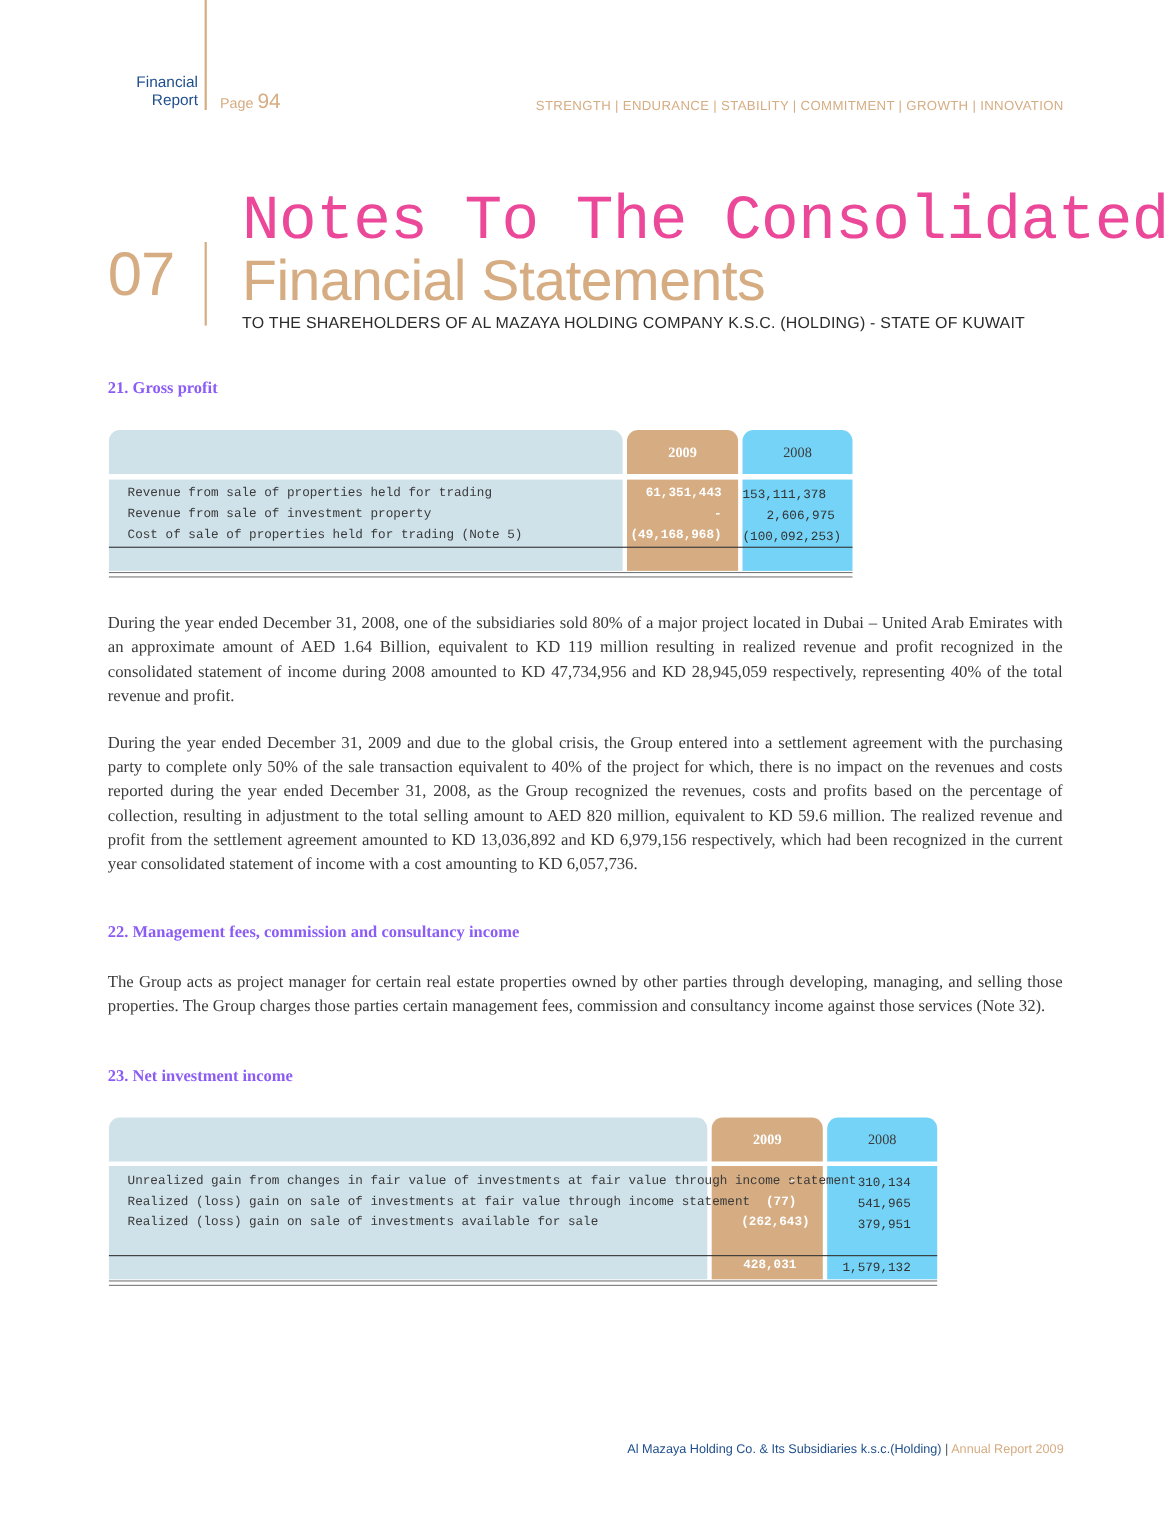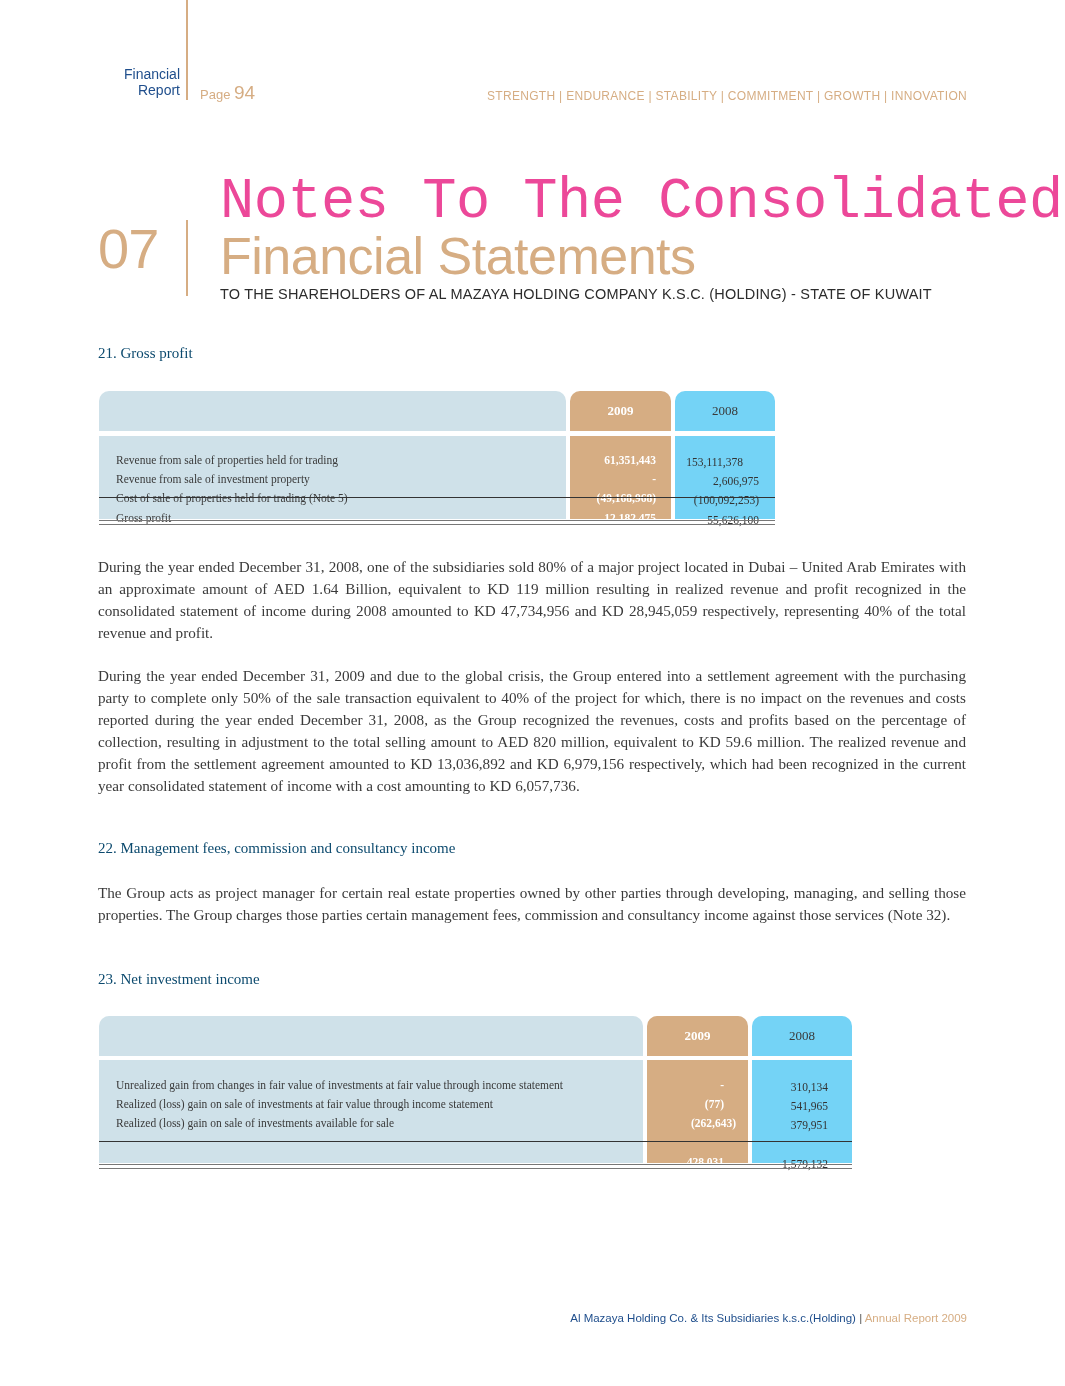--- a/index.html
+++ b/index.html
@@ -15,37 +15,37 @@
   .hdr-tag { position: absolute; right: 98px; top: 89px; font-size: 12px; letter-spacing: 0.3px; color: #d6ad83; }
 
   
   .sec-num { position: absolute; left: 98px; top: 216px; font-size: 56px; color: #d6ad83; font-weight: 300; letter-spacing: -1px; }
   .sec-vline { position: absolute; left: 186px; top: 220px; width: 2px; height: 76px; background: #d6ad83; }
   .title-l1 { position: absolute; left: 220px; top: 172px; font-size: 57px; color: #ec4899; line-height: 60px; letter-spacing: -0.5px; font-family: Liberation Mono, monospace; }
   .title-l2 { position: absolute; left: 220px; top: 226px; font-size: 52px; color: #d6ad83; line-height: 60px; letter-spacing: -0.5px; }
   .subtitle { position: absolute; left: 220px; top: 286px; font-size: 14.5px; color: #2c2c2c; letter-spacing: 0.2px; }
 
   
-  .h-note { position: absolute; left: 98px; font-family: "Liberation Serif", serif; font-weight: normal; font-size: 15px; color: #0c4a6e; text-align: right; }
+  .h-note { position: absolute; left: 98px; font-family: "Liberation Serif", serif; font-weight: bold; font-size: 15px; color: #8b5cf6; text-align: right; }
   .para { position: absolute; left: 98px; width: 868px; font-family: "Liberation Serif", serif;
           font-size: 15.2px; line-height: 22px; text-align: justify; color: #3a3a3a; }
 
   
   .tbl { position: absolute; left: 99px; }
   .tbl .lab-head { position: absolute; left: 0; top: 0; height: 40px; background: #cfe1e9; border-radius: 10px 10px 0 0; }
   .tbl .lab-body { position: absolute; left: 0; background: #cfe1e9; }
   .tbl .c09-head { position: absolute; top: 0; height: 40px; background: #d6ad83; border-radius: 10px 10px 0 0;
                    color: #ffffff; font-weight: bold; font-family: "Liberation Serif", serif; font-size: 13px;
                    display: flex; align-items: center; justify-content: center; }
   .tbl .c08-head { position: absolute; top: 0; height: 40px; background: #74d3f6; border-radius: 10px 10px 0 0;
                    color: #3a3a3a; font-family: "Liberation Serif", serif; font-size: 13px;
                    display: flex; align-items: center; justify-content: center; }
   .tbl .c09-body { position: absolute; background: #d6ad83; }
   .tbl .c08-body { position: absolute; background: #74d3f6; }
-  .tbl .row { position: absolute; left: 0; height: 19px; font-family: Liberation Serif, serif; font-size: 11.5px; margin-top: 12px; }
+  .tbl .row { position: absolute; left: 0; height: 19px; font-family: Liberation Mono, monospace; font-size: 11.5px; }
   .tbl .row .lbl { position: absolute; left: 17px; top: 2px; color: #3a3a3a; white-space: nowrap; }
   .tbl .row .v09 { position: absolute; text-align: right; top: 2px; color: #ffffff; font-weight: bold; }
   .tbl .row .v08 { position: absolute; text-align: right; top: 4px; color: #333; }
   .tbl .sum-line { position: absolute; left: 0; height: 1px; background: #333; }
   .tbl .dbl-line { position: absolute; left: 0; height: 3px; border-top: 1px solid #777; border-bottom: 1px solid #777; }
 
   
   .footer { position: absolute; right: 98px; top: 1312px; font-size: 11.5px; color: #1f4e8c; }
   .footer .sep { color: #555; }
   .footer .ar { color: #d6ad83; }
@@ -90,25 +90,20 @@
     <span class="lbl">Revenue from sale of investment property</span>
     <span class="v09" style="left:471px; width:86px;">-</span>
     <span class="v08" style="left:576px; width:84px;">2,606,975</span>
   </div>
   <div class="row" style="top:87px; width:676px;">
     <span class="lbl">Cost of sale of properties held for trading (Note 5)</span>
     <span class="v09" style="left:471px; width:86px;">(49,168,968)</span>
     <span class="v08" style="left:576px; width:84px;">(100,092,253)</span>
   </div>
   <div class="sum-line" style="top:106px; width:676px;"></div>
-  <div class="row" style="top:107px; width:676px;">
-    <span class="lbl">Gross profit</span>
-    <span class="v09" style="left:471px; width:86px;">12,182,475</span>
-    <span class="v08" style="left:576px; width:84px;">55,626,100</span>
-  </div>
   <div class="dbl-line" style="top:129px; width:676px;"></div>
 </div>
 
 <div class="para" style="top:556px;">During the year ended December 31, 2008, one of the subsidiaries sold 80% of a major project located in Dubai – United Arab Emirates with an approximate amount of AED 1.64 Billion, equivalent to KD 119 million resulting in realized revenue and profit recognized in the consolidated statement of income during 2008 amounted to KD 47,734,956 and KD 28,945,059 respectively, representing 40% of the total revenue and profit.</div>
 <div class="para" style="top:665px;">During the year ended December 31, 2009 and due to the global crisis, the Group entered into a settlement agreement with the purchasing party to complete only 50% of the sale transaction equivalent to 40% of the project for which, there is no impact on the revenues and costs reported during the year ended December 31, 2008, as the Group recognized the revenues, costs and profits based on the percentage of collection, resulting in adjustment to the total selling amount to AED 820 million, equivalent to KD 59.6 million. The realized revenue and profit from the settlement agreement amounted to KD 13,036,892 and KD 6,979,156 respectively, which had been recognized in the current year consolidated statement of income with a cost amounting to KD 6,057,736.</div>
 
 <div class="h-note" style="top:840px;">22. Management fees, commission and consultancy income</div>
 <div class="para" style="top:882px;">The Group acts as project manager for certain real estate properties owned by other parties through developing, managing, and selling those properties. The Group charges those parties certain management fees, commission and consultancy income against those services (Note 32).</div>
 
 <div class="h-note" style="top:971px;">23. Net investment income</div>

